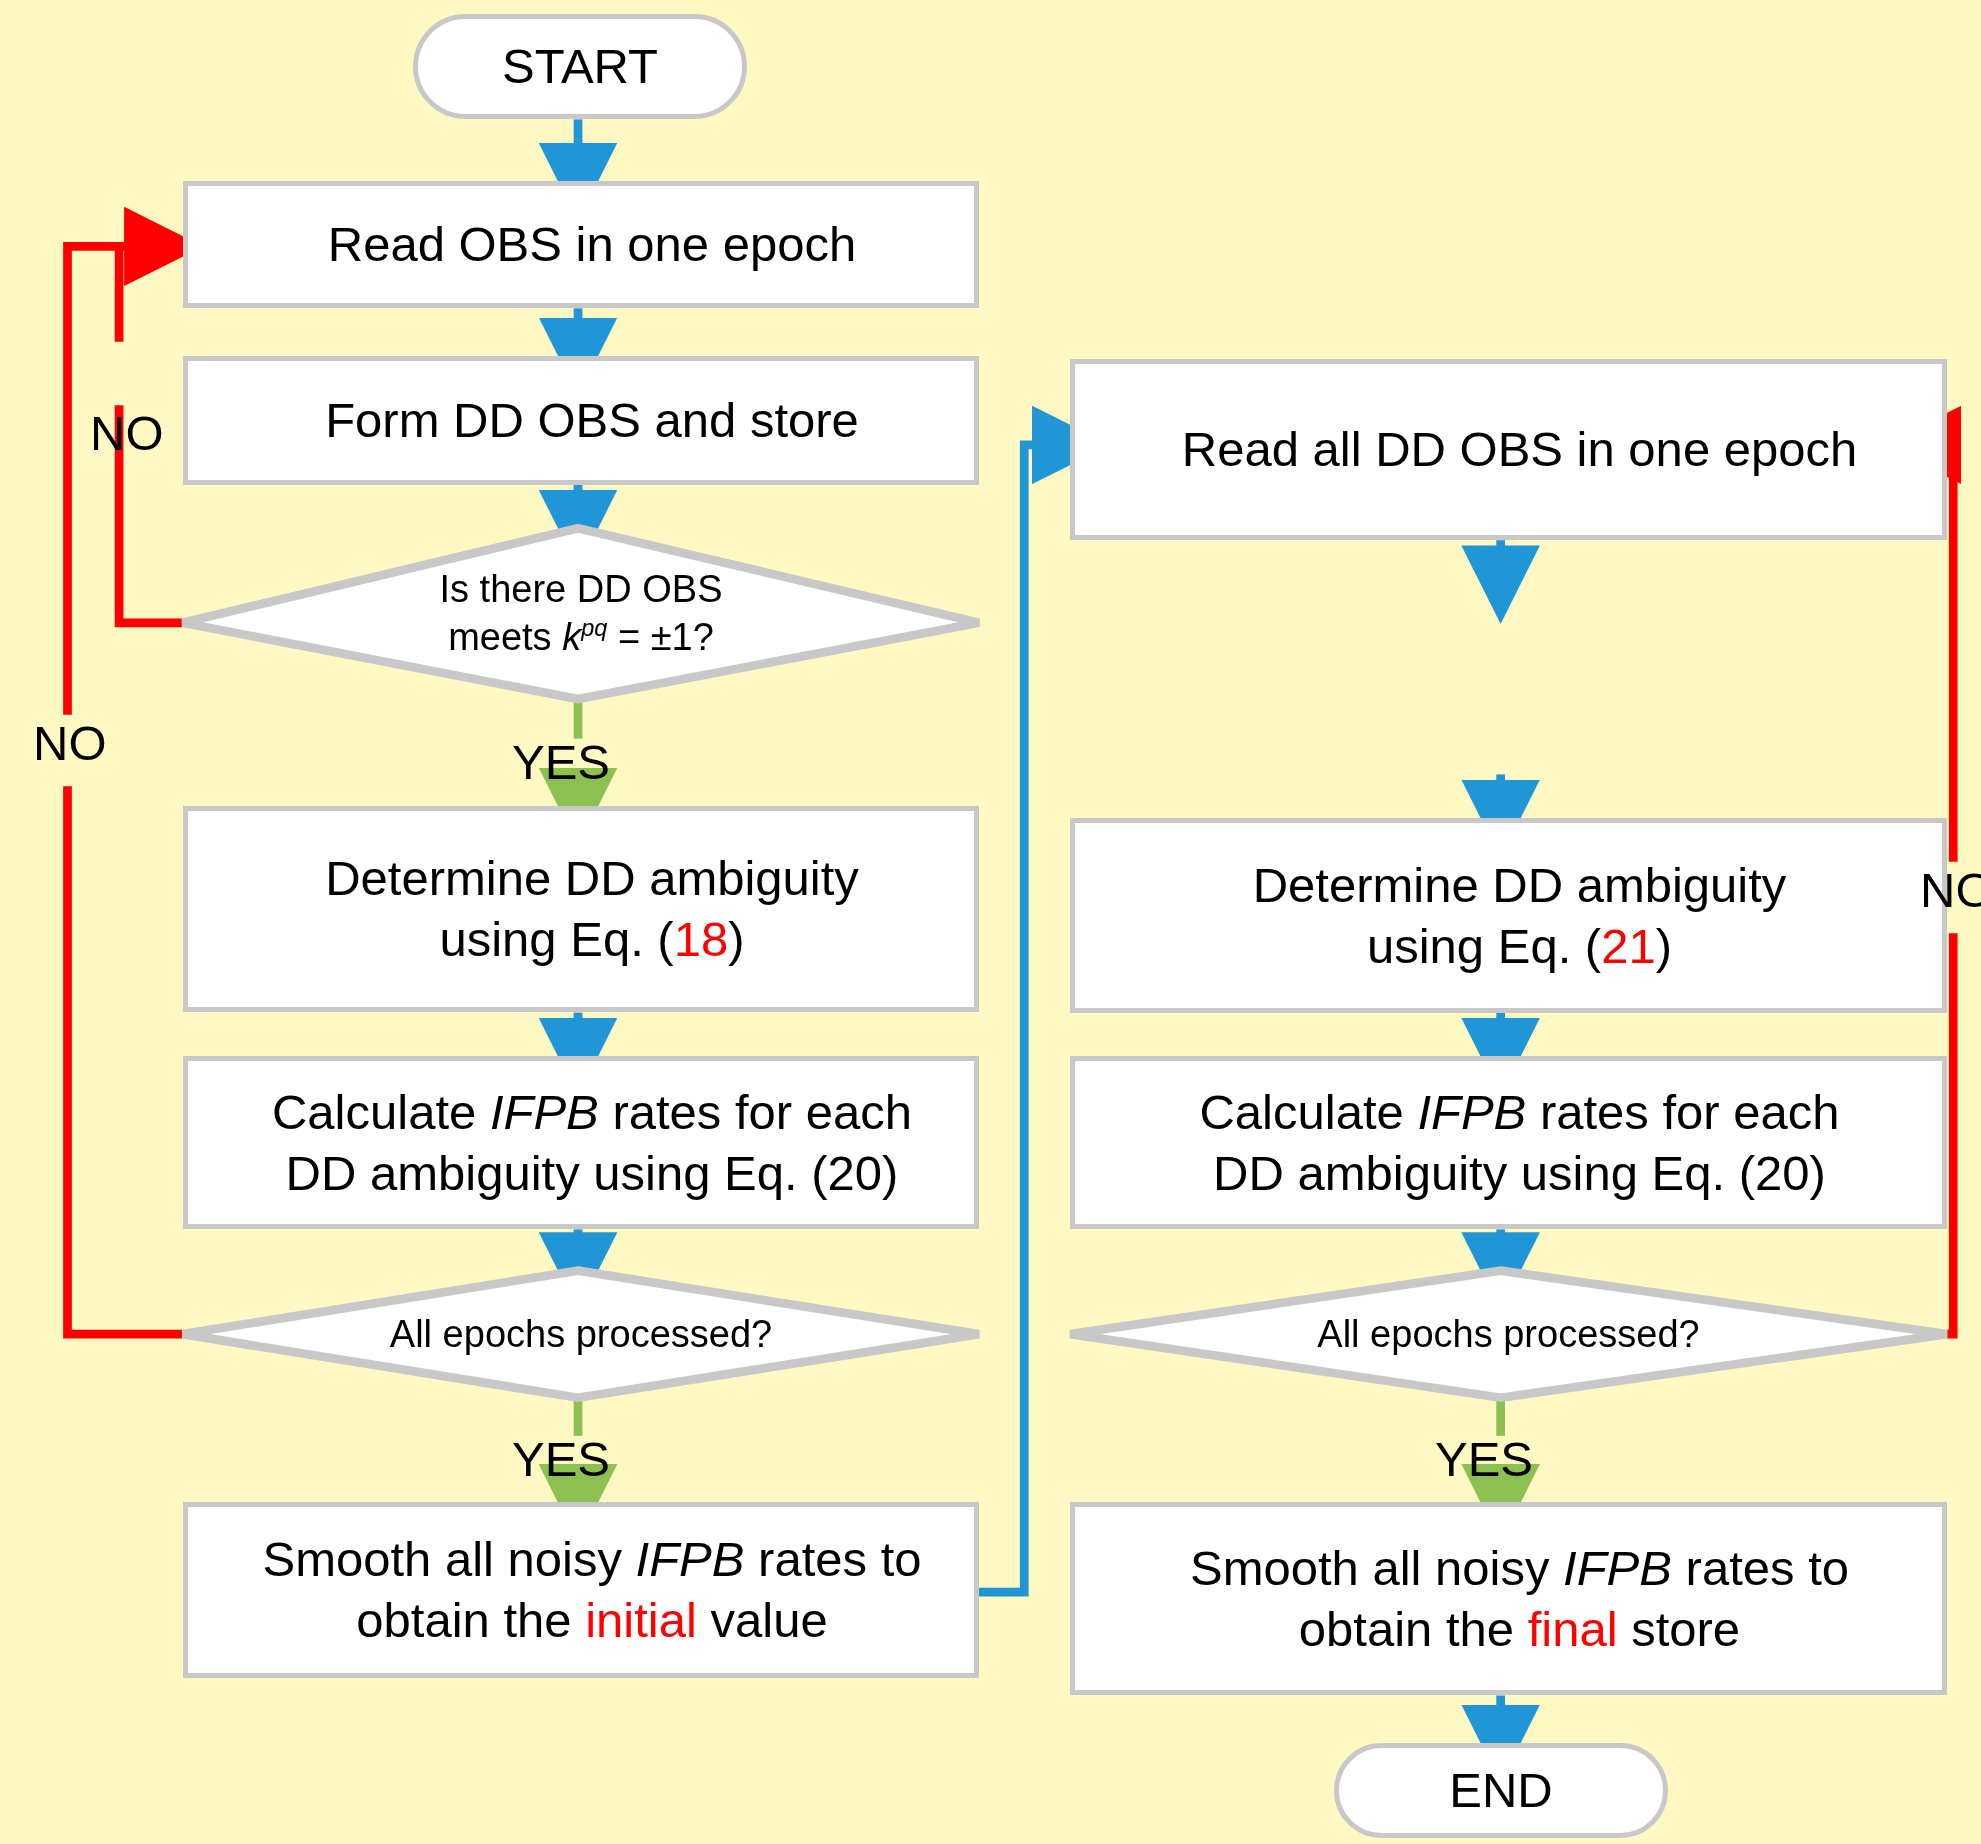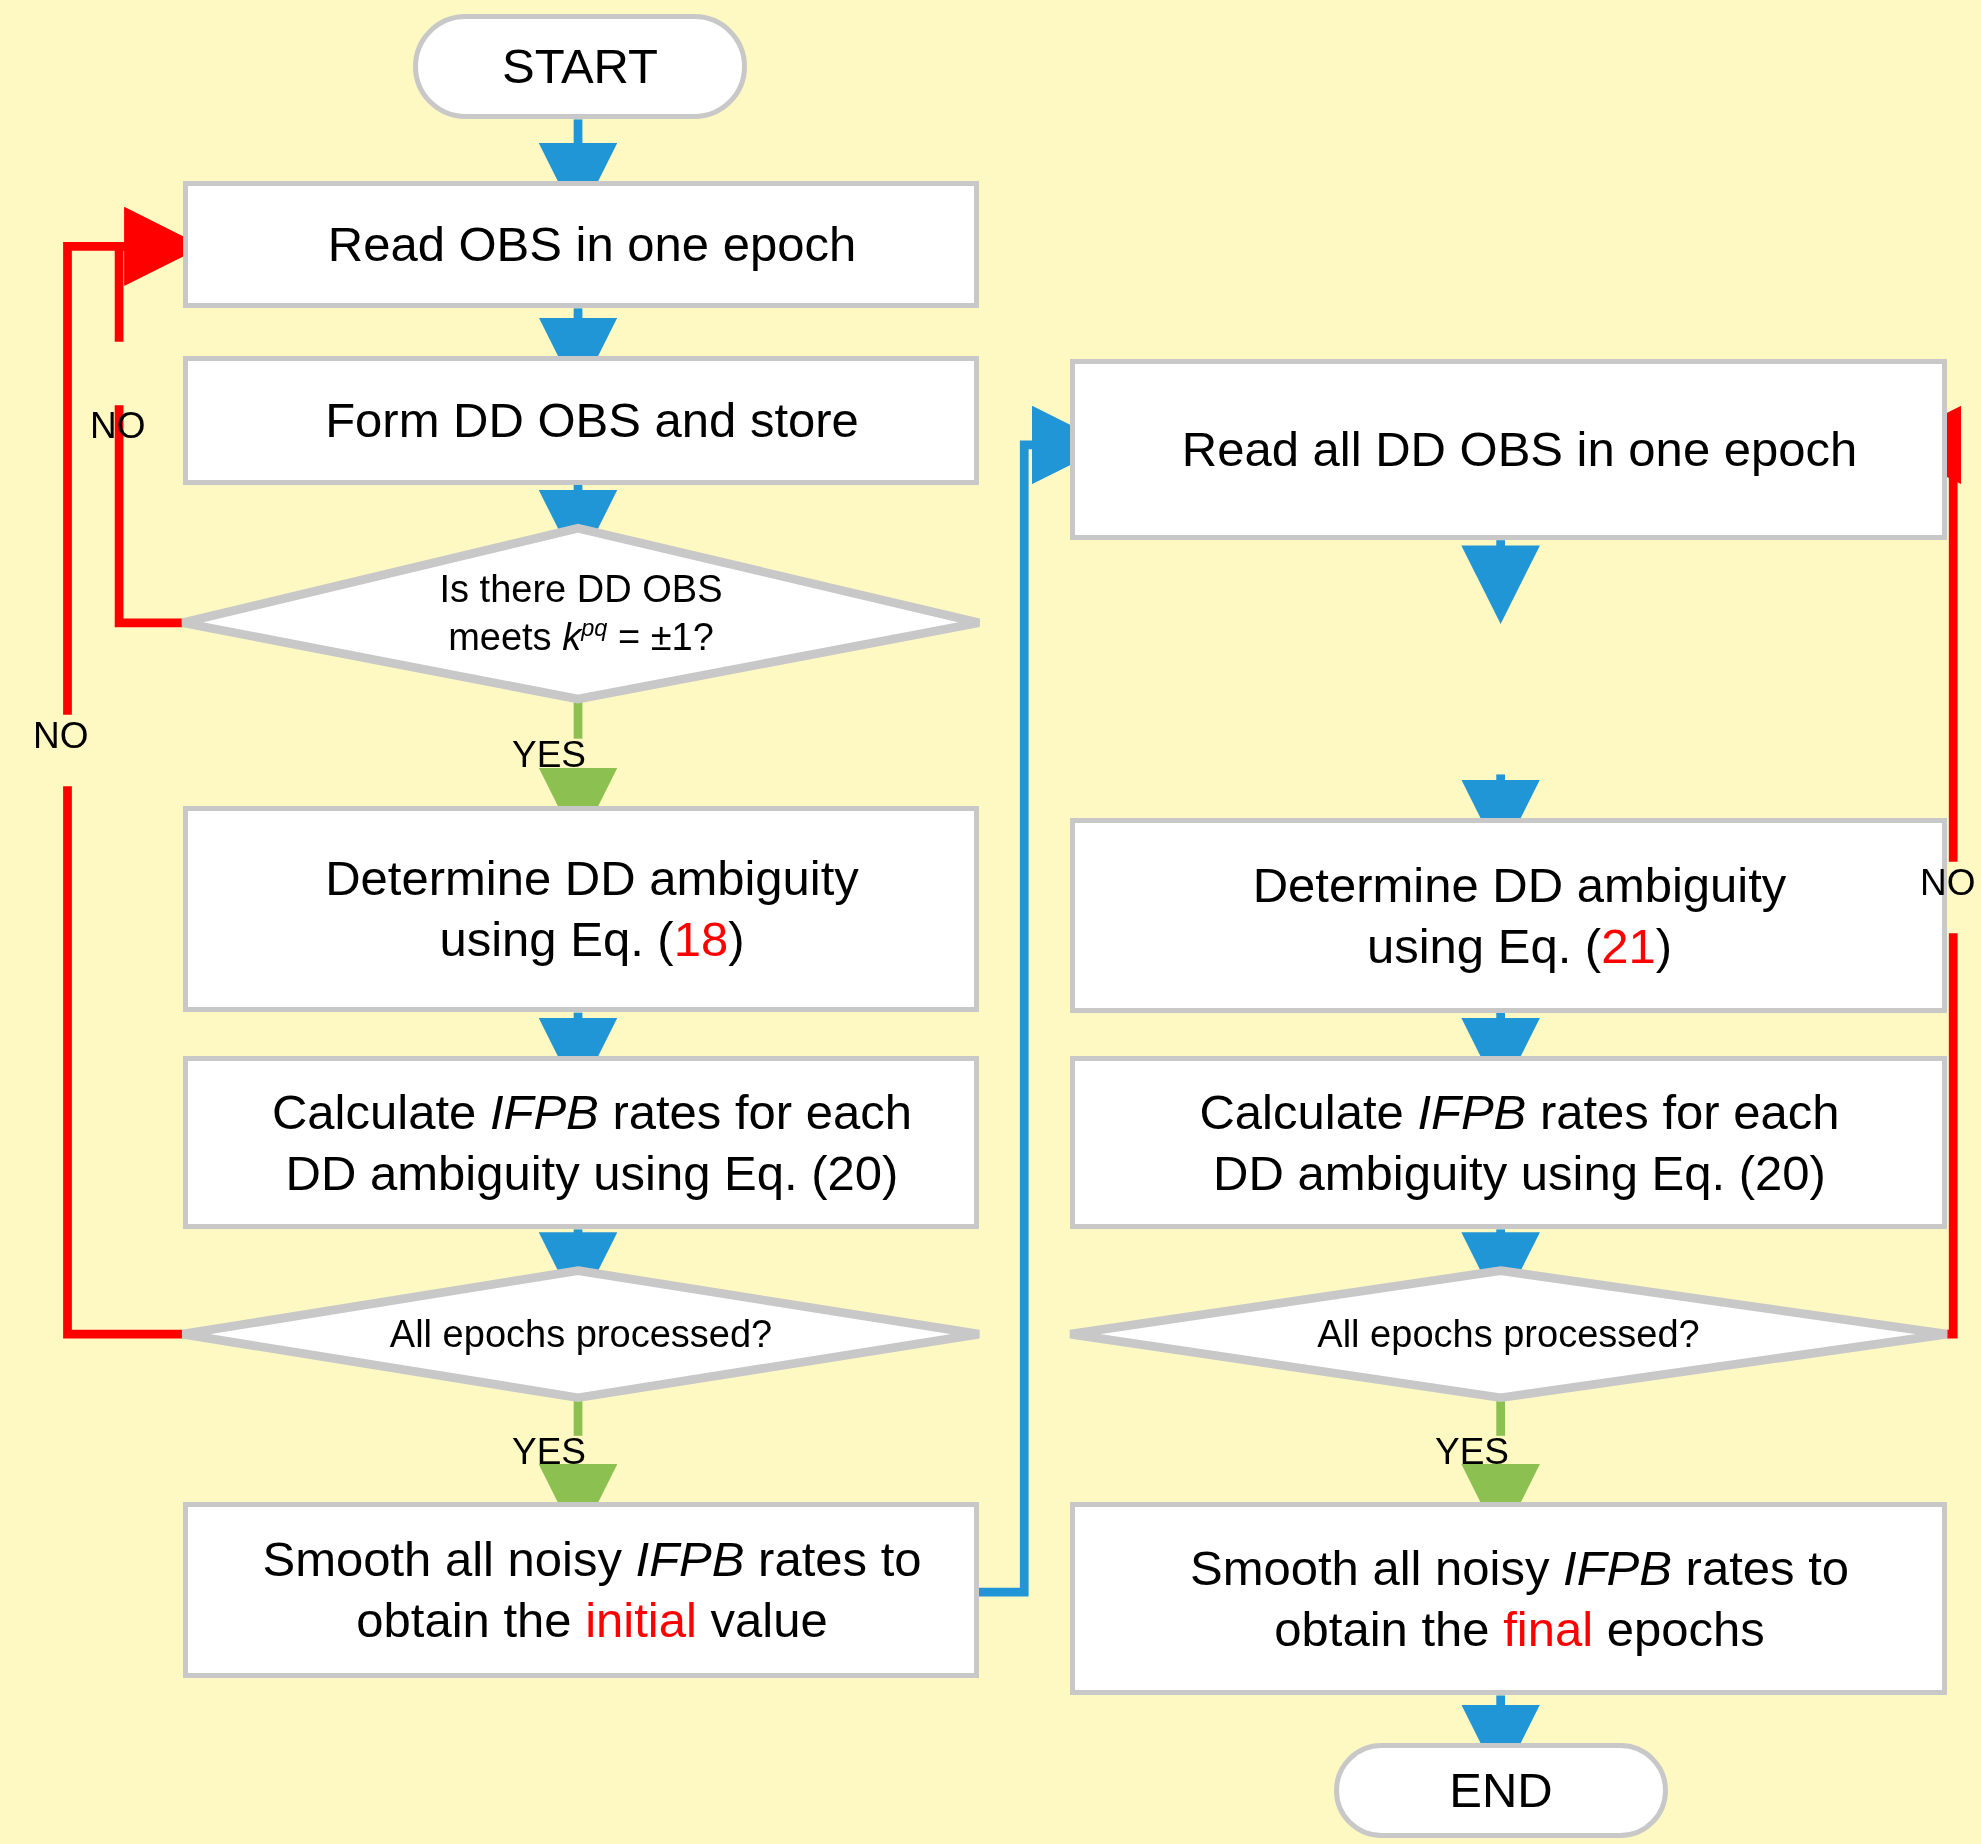--- a/index.html
+++ b/index.html
@@ -11,21 +11,21 @@
   .proc{border:5.6px solid #c8c8c8;padding-left:22px;}
   .term{border:5.6px solid #c8c8c8;border-radius:56px;}
   .node .txt{line-height:1.24;padding:0 12.7px;font-size:49px;}
   .em{font-style:italic;}
   .rd{color:#ff0000;}
 
   .diamond{position:absolute;}
   .diamond .dlabel{position:absolute;left:0;top:0;width:100%;height:100%;display:flex;align-items:center;justify-content:center;text-align:center;font-size:38px;line-height:1.24;color:#000;}
   .sup{font-size:0.62em;vertical-align:super;font-style:italic;}
 
-  .elbl{position:absolute;font-size:37px;color:#000;white-space:nowrap;}
+  .elbl{position:absolute;font-size:49px;color:#000;white-space:nowrap;}
 </style>
 </head>
 <body>
 
 <div id="stage">
 
   <svg id="wires" viewBox="0 0 2495 2323">
     <defs>
       <marker id="ab" markerWidth="9" markerHeight="9" refX="4.4" refY="4.5" orient="auto" markerUnits="strokeWidth">
         <path d="M0,0 L9,4.5 L0,9 z" fill="#2196d6"></path>
@@ -159,21 +159,21 @@
     </span>
   </div>
 
   <div class="diamond" style="left:1070px;top:1271px;width:877px;height:127px;">
     <div class="dlabel">All epochs processed?</div>
   </div>
 
   <div class="node proc" style="left:1070px;top:1502px;width:877px;height:193px;">
     <span class="txt">
       <span>Smooth all noisy </span><span class="em">IFPB</span><span> rates to</span><br>
-      <span>obtain the </span><span class="rd">final</span><span> epochs</span>
+      <span>obtain the </span><span class="rd">final</span><span> store</span>
     </span>
   </div>
 
   <div class="node term" style="left:1334px;top:1743px;width:334px;height:95px;">
     <span class="txt">END</span>
   </div>
 
   <div class="elbl" style="left:90px;top:405px;">NO</div>
   <div class="elbl" style="left:33px;top:715px;">NO</div>
   <div class="elbl" style="left:512px;top:734px;">YES</div>

